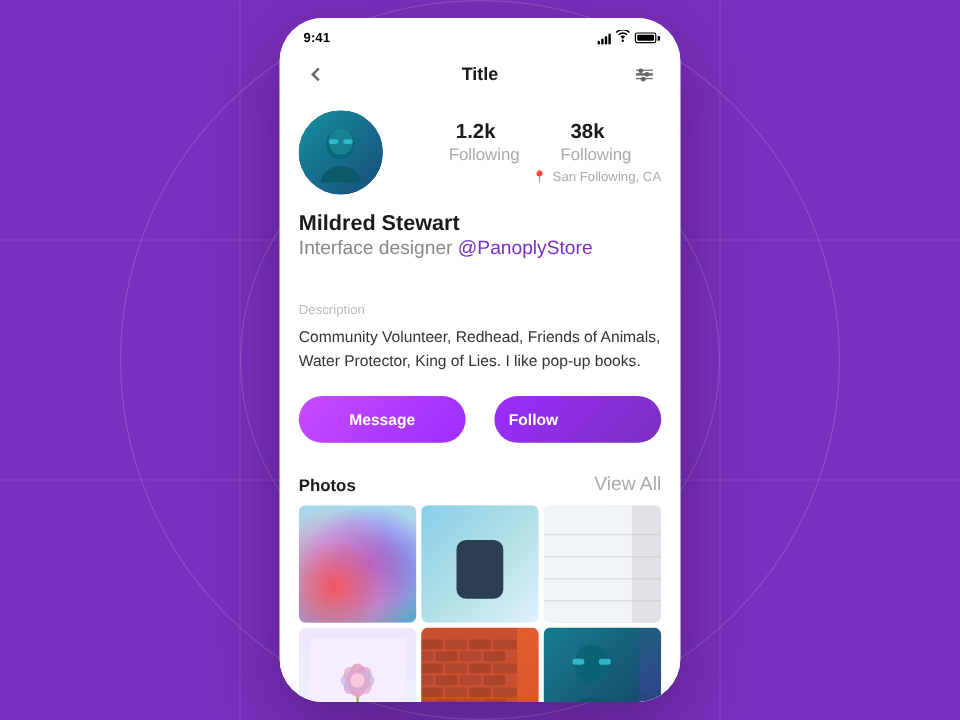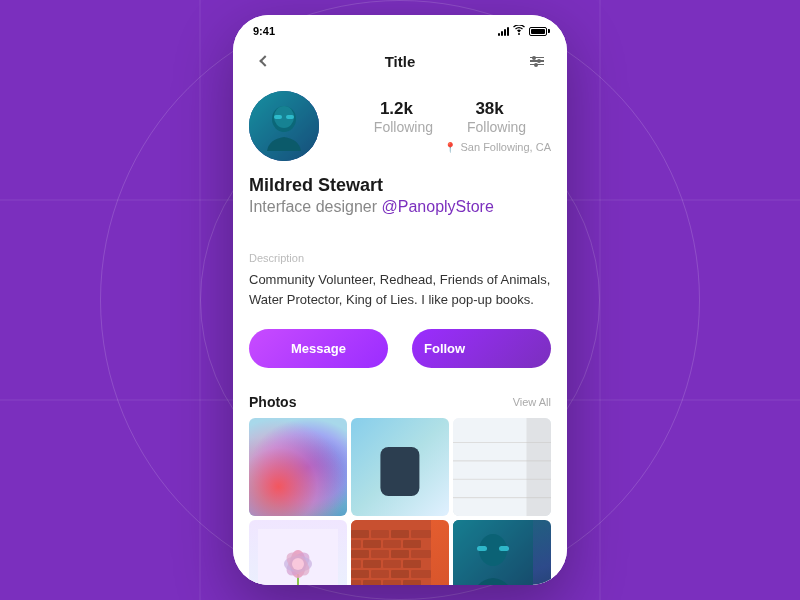--- a/index.html
+++ b/index.html
@@ -273,21 +273,21 @@
       justify-content: space-between;
       align-items: center;
       margin-bottom: 8px;
     }
     .photos-title {
       font-size: 14px;
       font-weight: 700;
       color: #1a1a1a;
     }
     .view-all {
-      font-size: 11px;
+      font-size: 16px;
       color: #aaa;
       cursor: pointer;
     }
     .photos-grid {
       display: grid;
       grid-template-columns: repeat(3, 1fr);
       gap: 4px;
     }
     .photo-item {
       aspect-ratio: 1;

